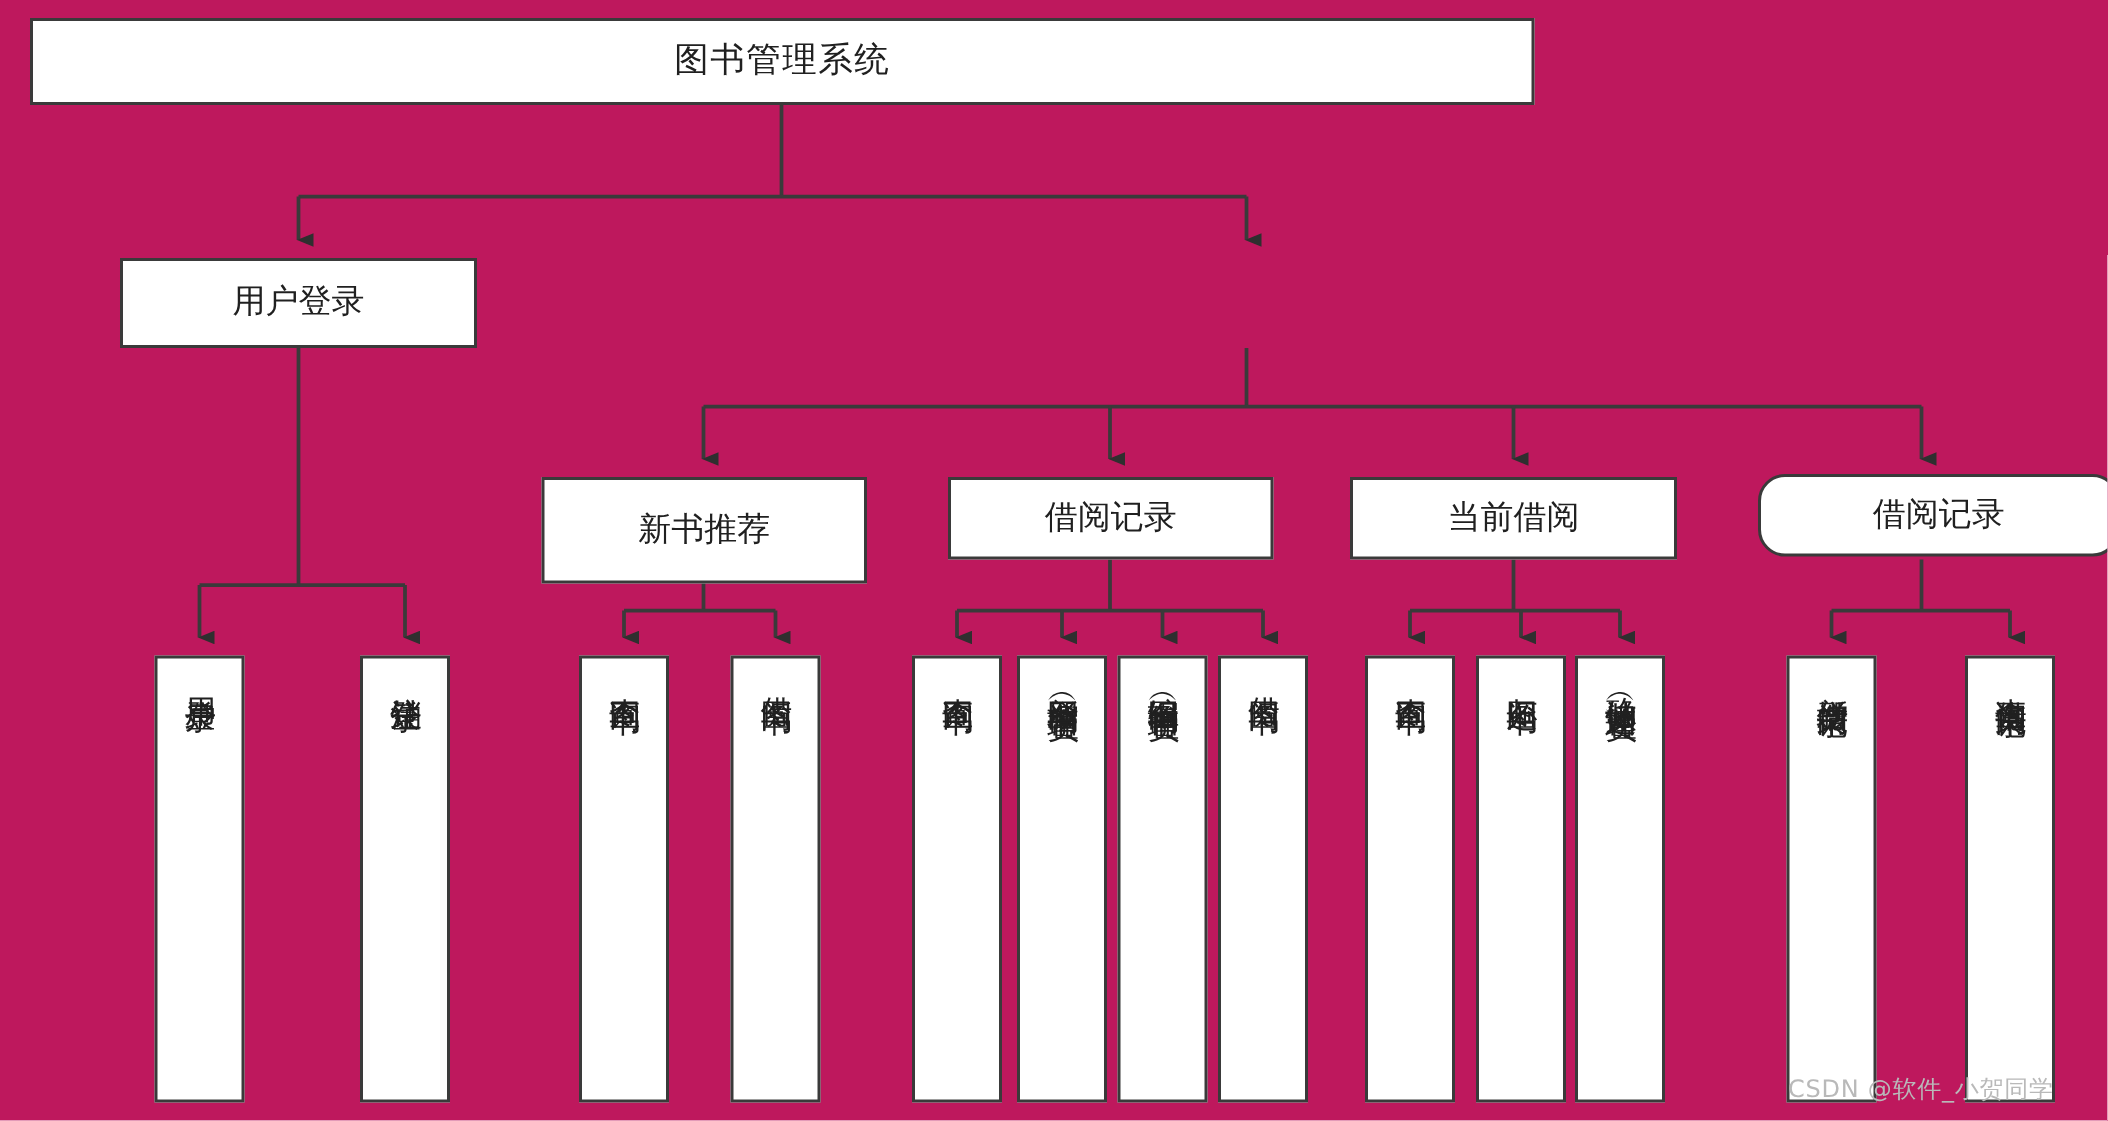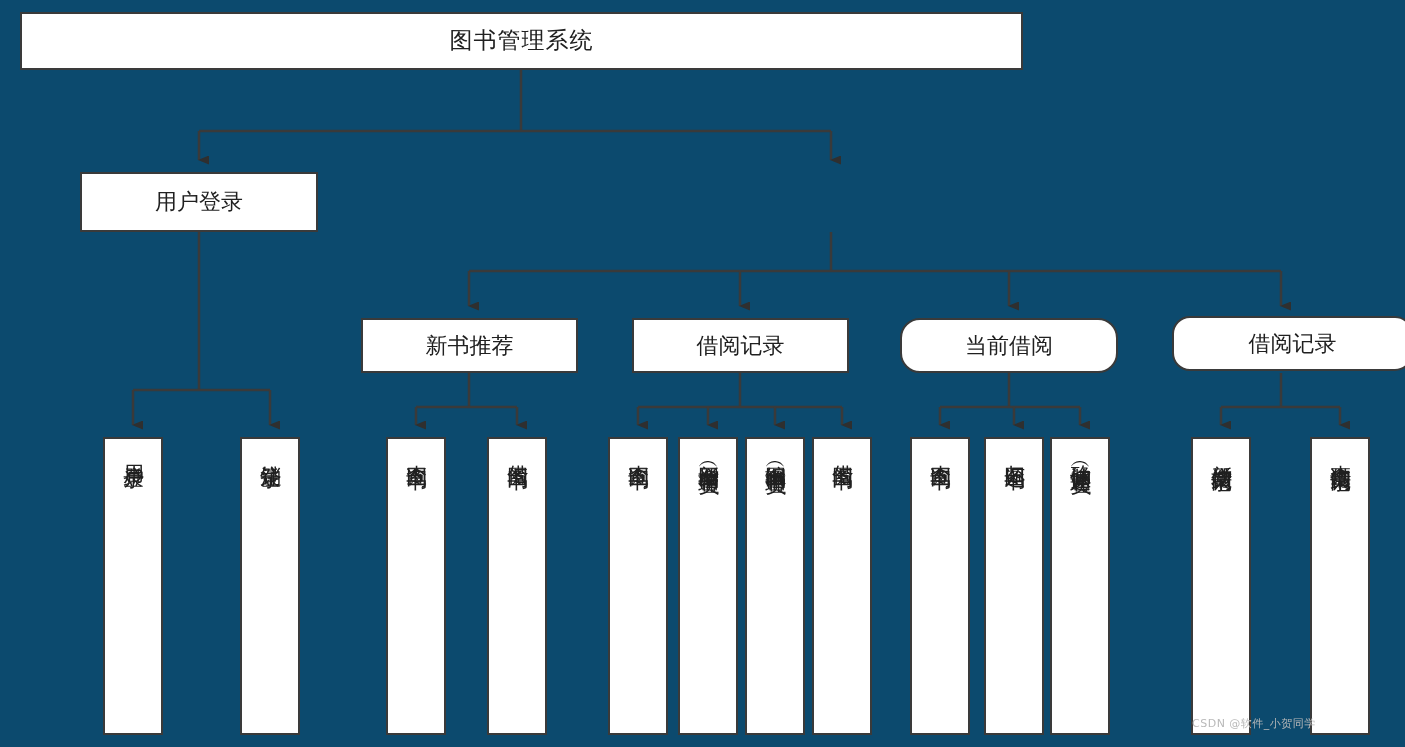--- a/index.html
+++ b/index.html
@@ -8,21 +8,21 @@
     padding: 0;
     background: #ffffff;
   }
   body {
     font-family: "DejaVu Sans", "Liberation Sans", sans-serif;
   }
   #diagram-root {
     position: relative;
     width: 1405px;
     height: 747px;
-    background: #0c4a6e;
+    background: #be185d;
     overflow: hidden;
   }
   #connector-layer {
     position: absolute;
     left: 0;
     top: 0;
     width: 1405px;
     height: 747px;
     pointer-events: none;
   }
@@ -63,21 +63,21 @@
   }
   .node.leaf .node-label {
     writing-mode: vertical-rl;
     text-orientation: upright;
     line-height: 1.02;
     letter-spacing: 1.5px;
     white-space: nowrap;
   }
   .watermark {
     position: absolute;
-    font-size: 11px;
+    font-size: 16px;
     color: #b9b9b9;
     white-space: nowrap;
     z-index: 5;
     letter-spacing: 0.5px;
   }
 </style>
 </head>
 <body>
 
 <div id="diagram-root">
@@ -138,27 +138,27 @@
   </svg>
 
   <div class="node level-root" style="left:20px; top:12px; width:1003px; height:58px;">
     <span class="node-label">图书管理系统</span>
   </div>
 
   <div class="node level-mid" style="left:80px; top:172px; width:238px; height:60px;">
     <span class="node-label">用户登录</span>
   </div>
 
-  <div class="node level-mid" style="left:361px; top:318px; width:217px; height:55px;">
+  <div class="node level-mid" style="left:361px; top:318px; width:217px; height:71px;">
     <span class="node-label">新书推荐</span>
   </div>
   <div class="node level-mid" style="left:632px; top:318px; width:217px; height:55px;">
     <span class="node-label">借阅记录</span>
   </div>
-  <div class="node level-mid" style="left:900px; top:318px; width:218px; height:55px;border-radius:20px;">
+  <div class="node level-mid" style="left:900px; top:318px; width:218px; height:55px;">
     <span class="node-label">当前借阅</span>
   </div>
   <div class="node level-mid" style="left:1172px; top:316px; width:241px; height:55px;border-radius:18px;">
     <span class="node-label">借阅记录</span>
   </div>
 
   <div class="node leaf" style="left:103px; top:437px; width:60px; height:298px;">
     <span class="node-label">用户登录</span>
   </div>
   <div class="node leaf" style="left:240px; top:437px; width:60px; height:298px;">

